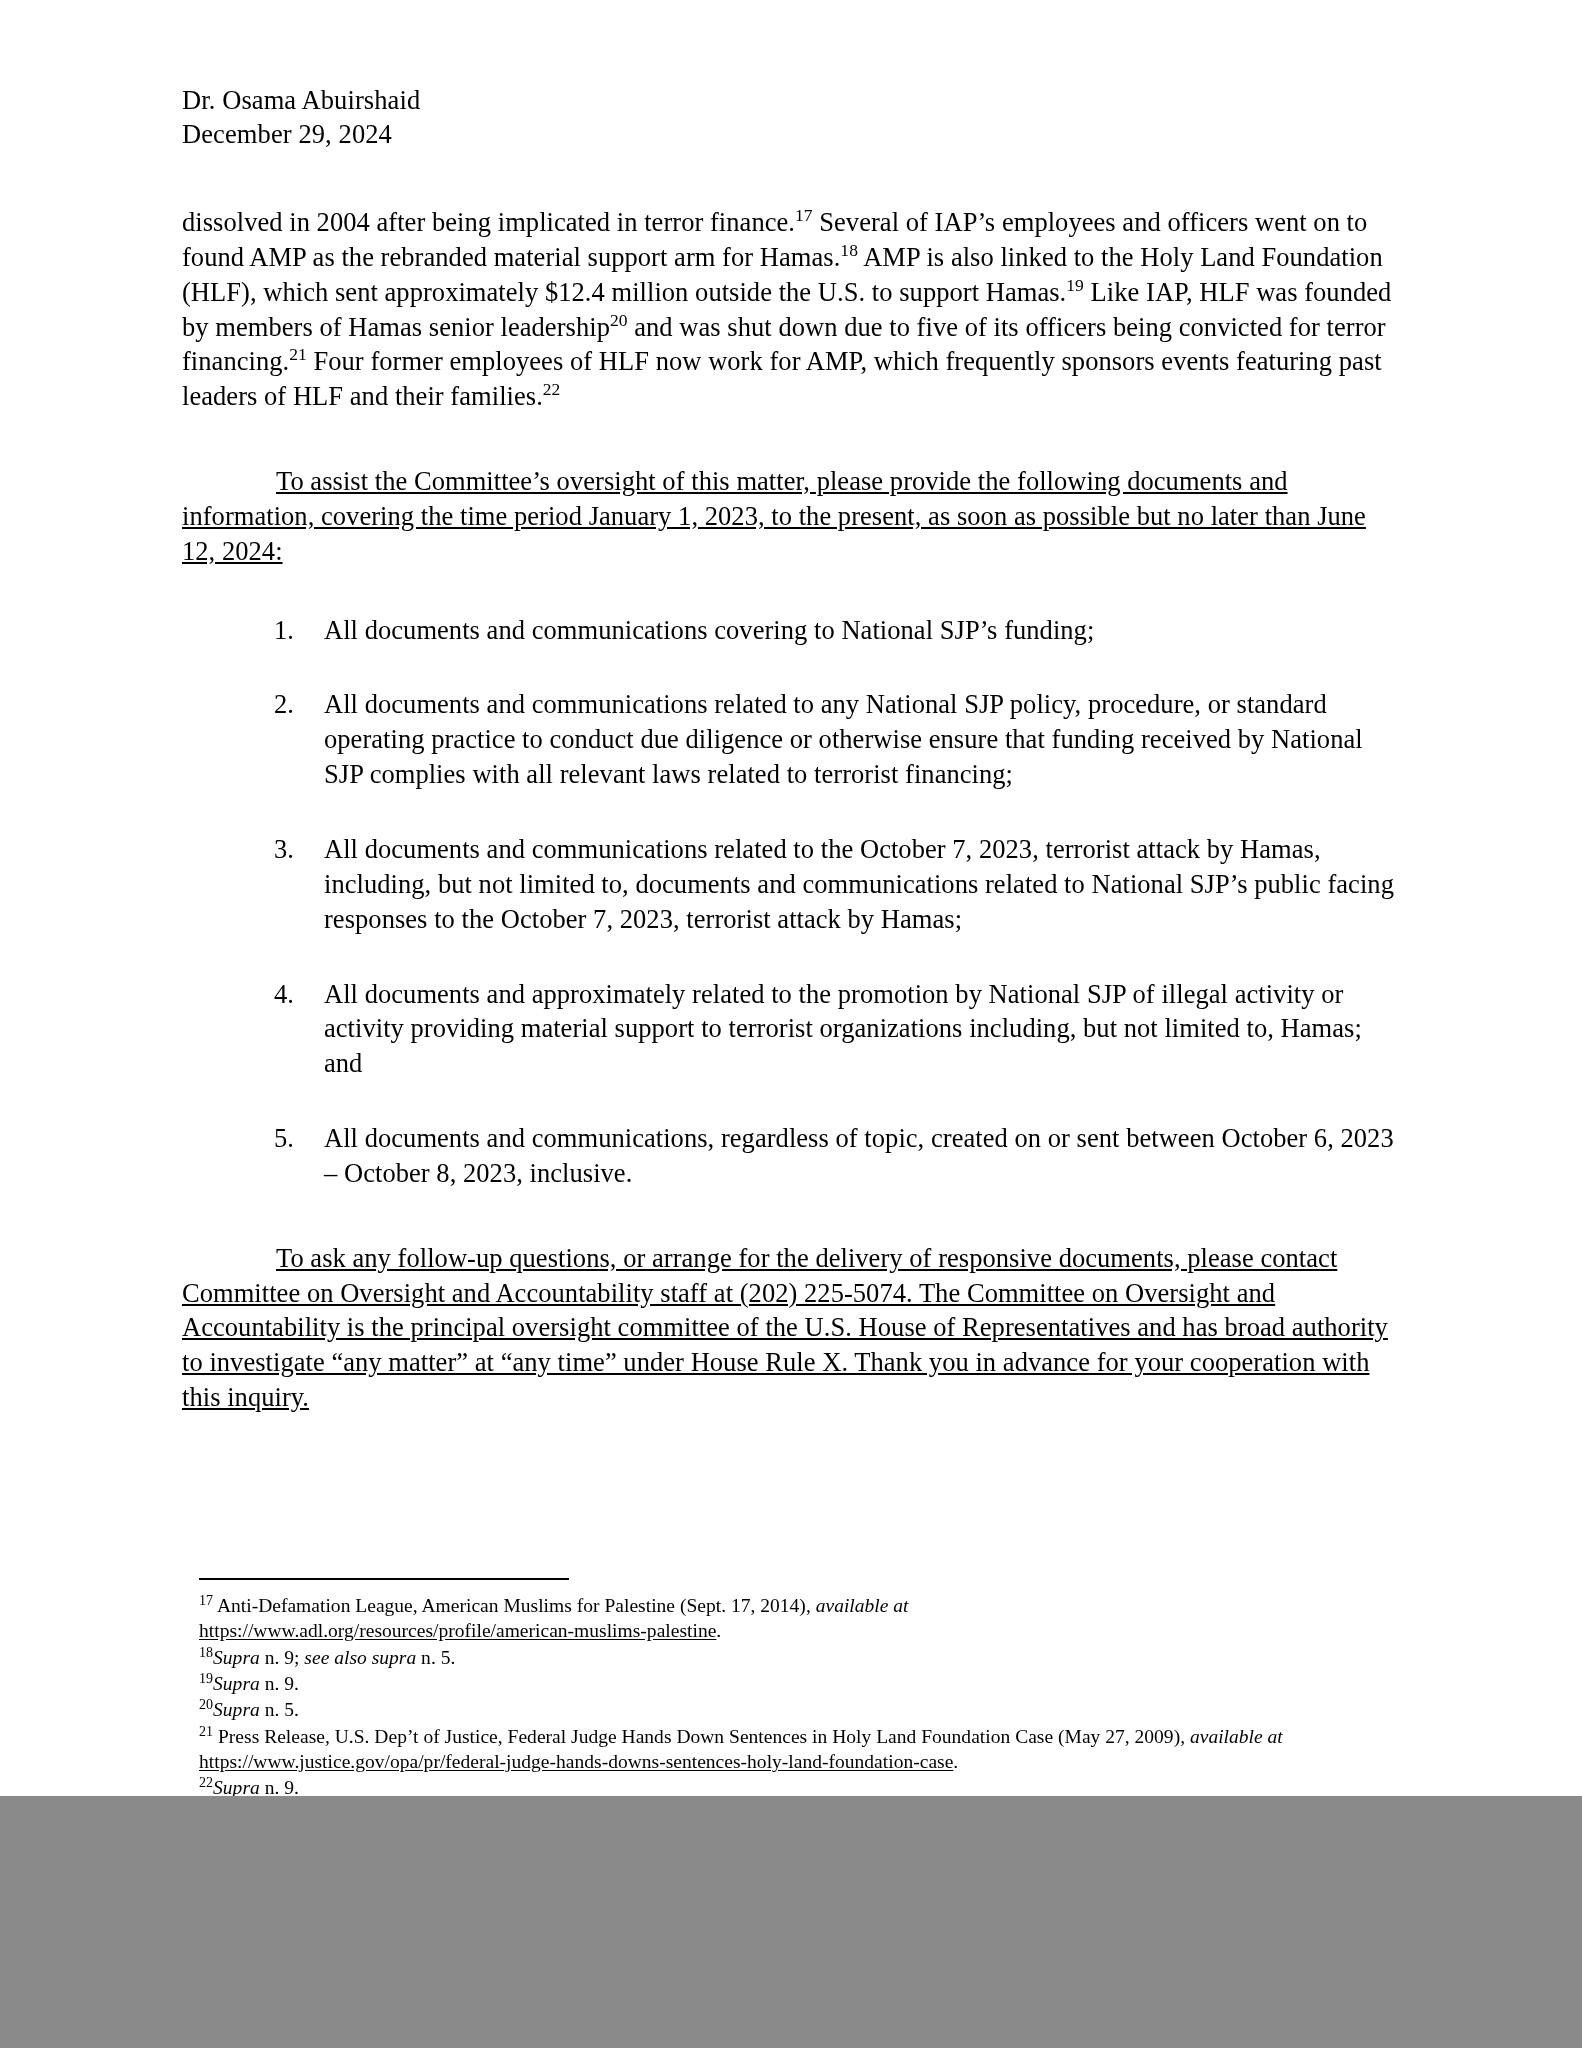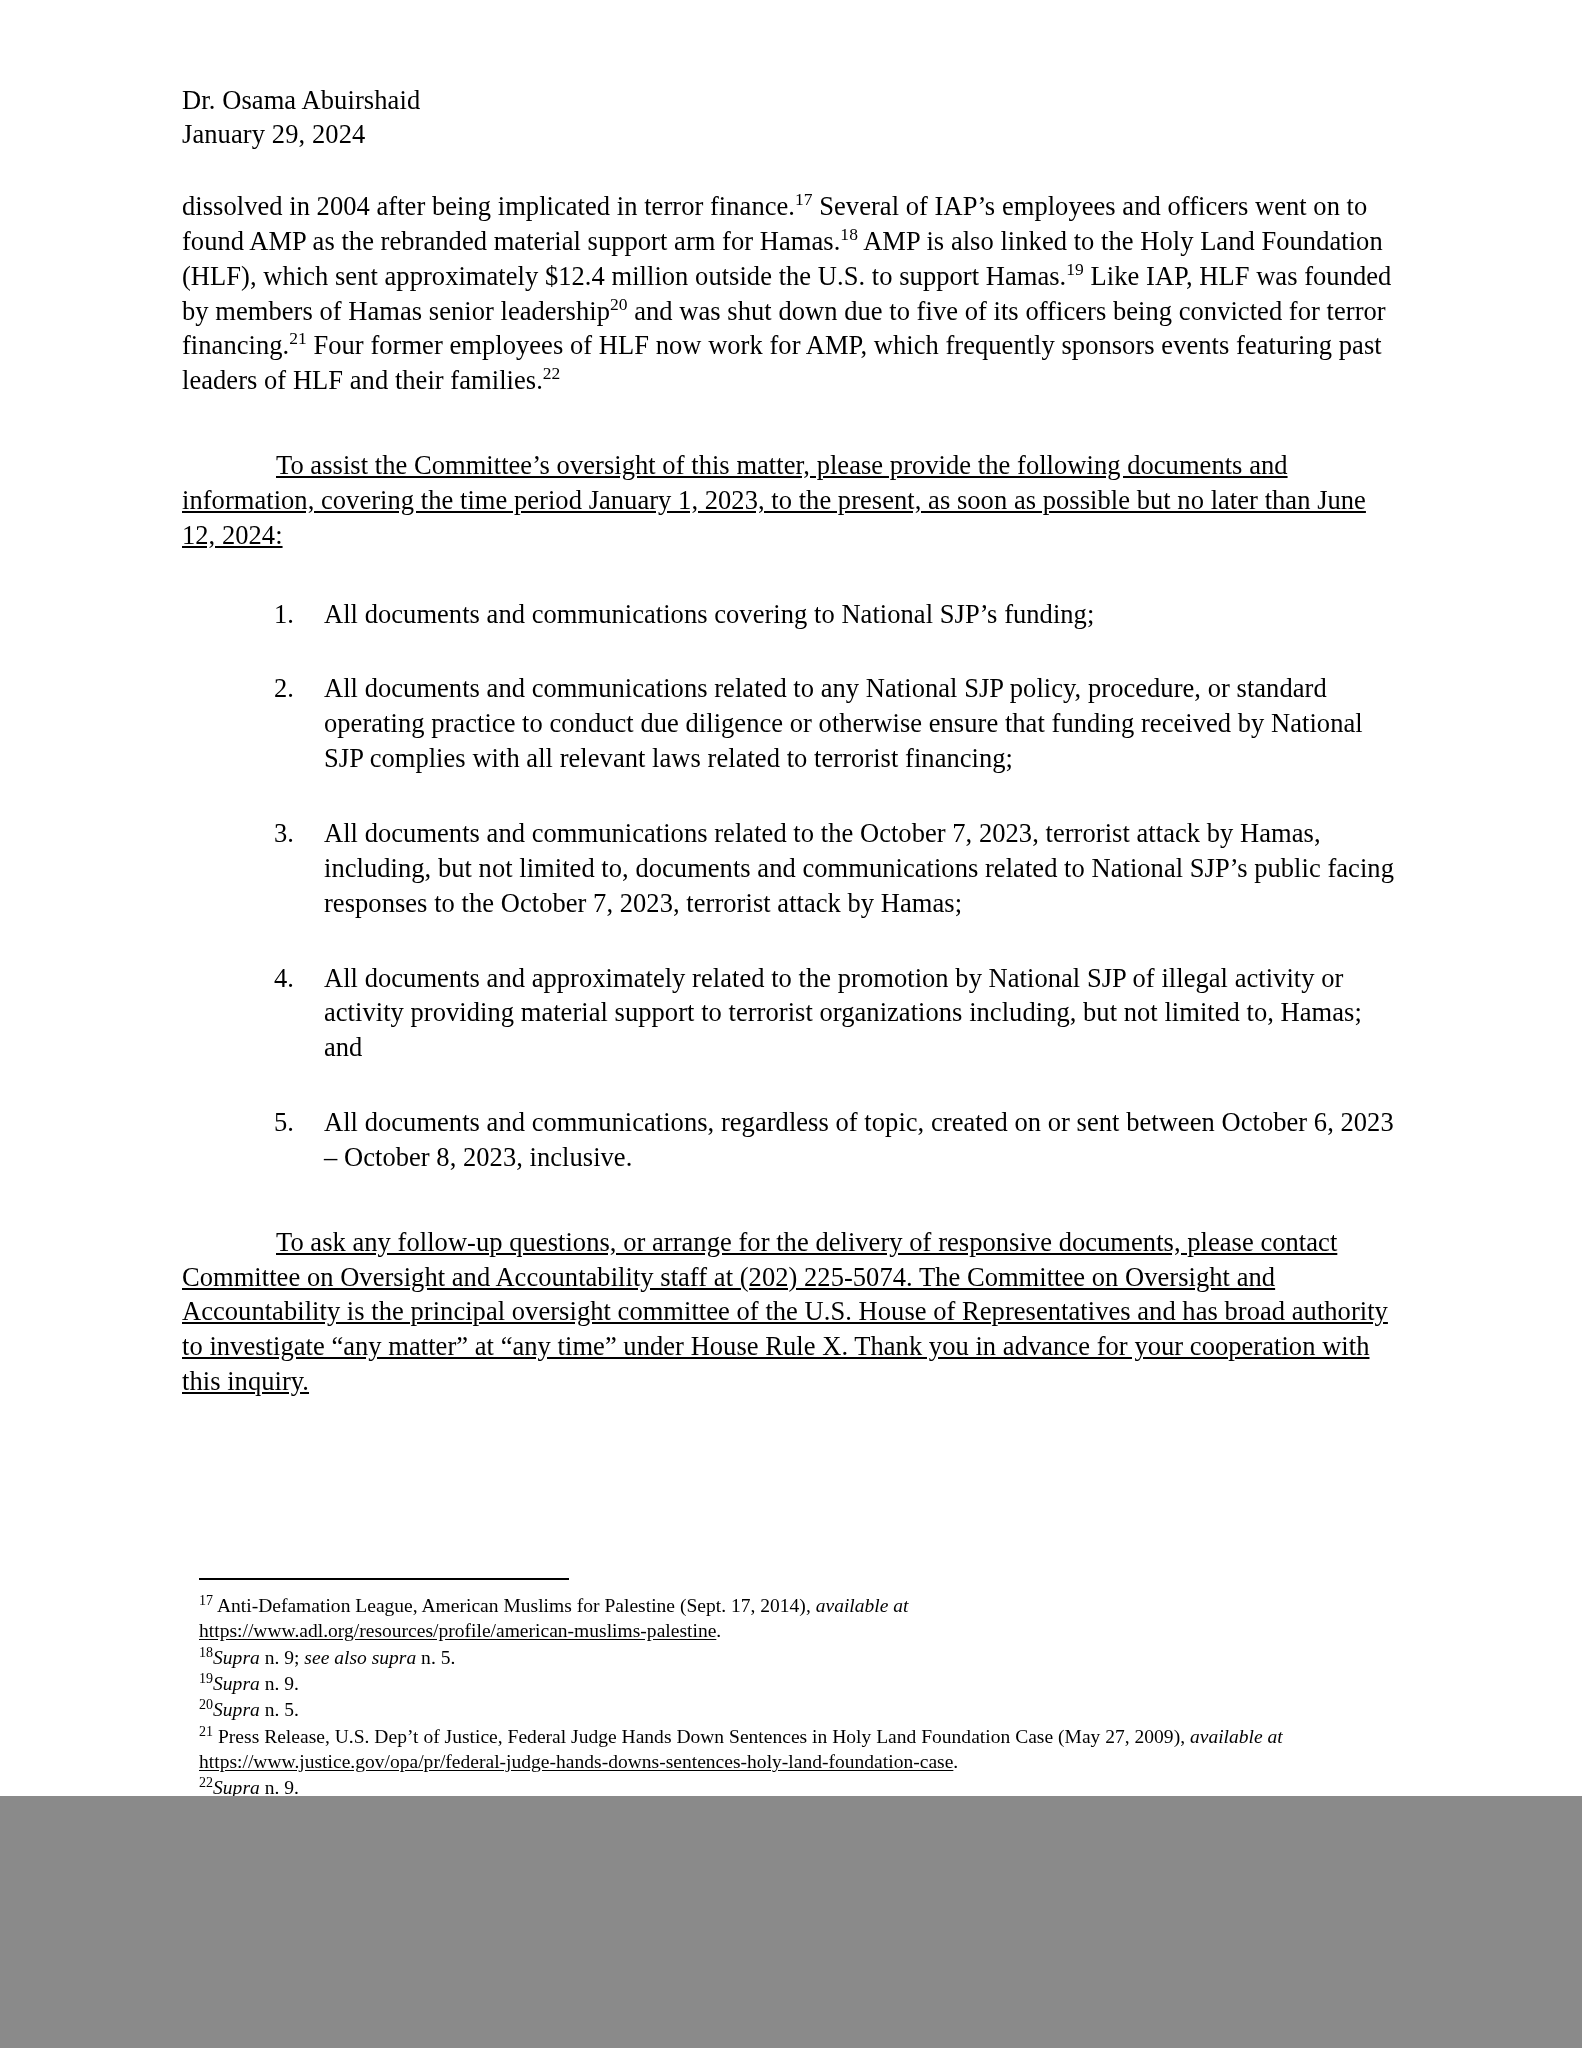--- a/index.html
+++ b/index.html
@@ -30,21 +30,21 @@
     line-height: 1.265;
     letter-spacing: 0.1px;
   }
   .letterhead div {
     white-space: nowrap;
   }
   .body-para {
     font-size: 26.5px;
     line-height: 1.315;
     text-align: left;
-    margin-top: 38px;
+    margin-top: 54px;
     letter-spacing: 0.05px;
   }
   .body-para.indent-first {
     text-indent: 94px;
   }
   .gap-para {
     margin-top: 50px;
     text-decoration: underline;
   }
   sup {
@@ -103,21 +103,21 @@
 </style>
 </head>
 <body>
 
 <div class="page">
 
   <div class="content">
 
     <div class="letterhead">
       <div>Dr. Osama Abuirshaid</div>
-      <div>January 29, 2024</div>
+      <div>December 29, 2024</div>
     </div>
 
     <p class="body-para"><span>dissolved in 2004 after being implicated in terror finance.</span><sup>17</sup><span>  Several of IAP’s employees and officers went on to found AMP as the rebranded material support arm for Hamas.</span><sup>18</sup><span>  AMP is also linked to the Holy Land Foundation (HLF), which sent approximately $12.4 million outside the U.S. to support Hamas.</span><sup>19</sup><span>  Like IAP, HLF was founded by members of Hamas senior leadership</span><sup>20</sup><span> and was shut down due to five of its officers being convicted for terror financing.</span><sup>21</sup><span>  Four former employees of HLF now work for AMP, which frequently sponsors events featuring past leaders of HLF and their families.</span><sup>22</sup></p>
 
     <p class="body-para indent-first gap-para">To assist the Committee’s oversight of this matter, please provide the following documents and information, covering the time period January 1, 2023, to the present, as soon as possible but no later than June 12, 2024:</p>
 
     <ol class="numlist">
       <li><span class="marker">1.</span><span>All documents and communications covering to National SJP’s funding;</span></li>
       <li><span class="marker">2.</span><span>All documents and communications related to any National SJP policy, procedure, or standard operating practice to conduct due diligence or otherwise ensure that funding received by National SJP complies with all relevant laws related to terrorist financing;</span></li>
       <li><span class="marker">3.</span><span>All documents and communications related to the October 7, 2023, terrorist attack by Hamas, including, but not limited to, documents and communications related to National SJP’s public facing responses to the October 7, 2023, terrorist attack by Hamas;</span></li>

